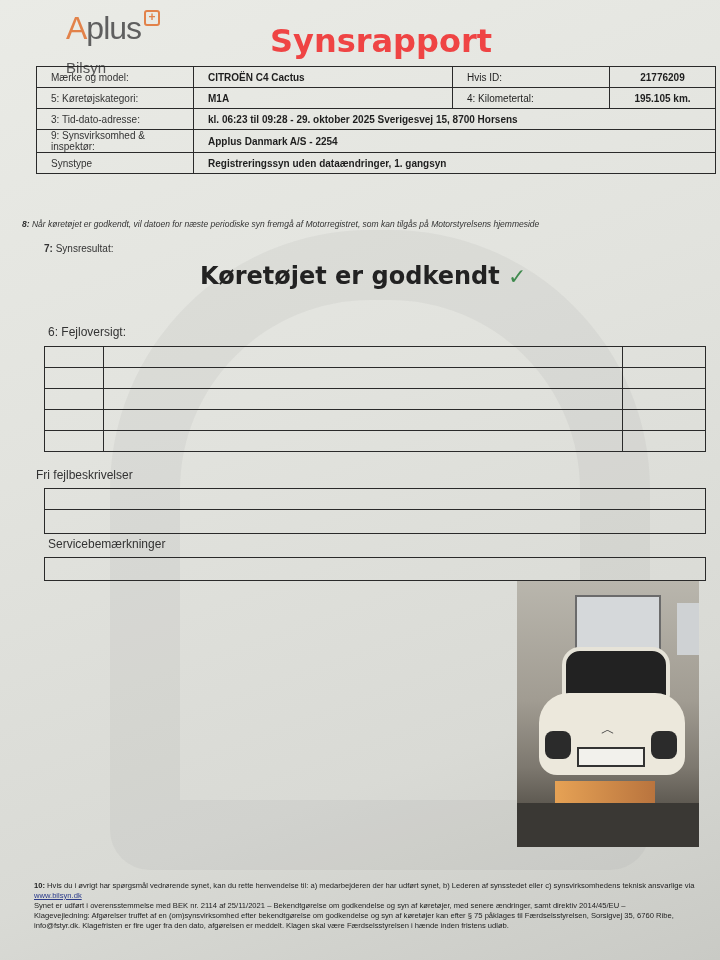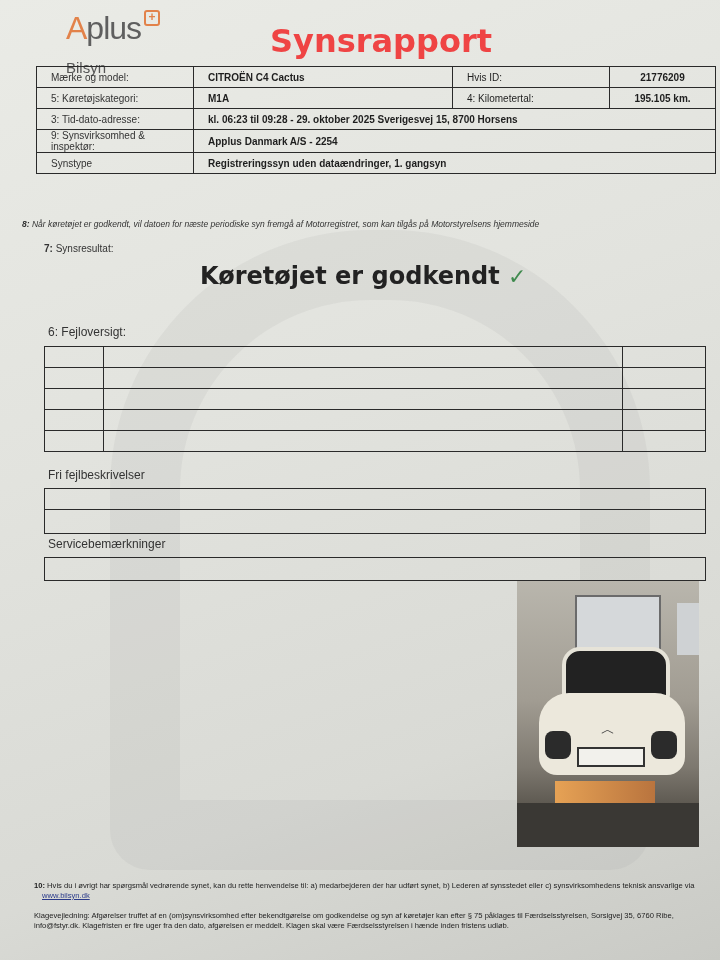--- a/index.html
+++ b/index.html
@@ -52,21 +52,21 @@
   .photo .car-top { position:absolute; left:45px; top:66px; width:100px; height:46px; background:#222; border-radius:18px 18px 6px 6px; border:4px solid #e6e3d8; }
   .photo .car-body { position:absolute; left:22px; top:112px; width:146px; height:82px; background:#ece8dc; border-radius:30px 30px 18px 18px; }
   .photo .lamp-l, .photo .lamp-r { position:absolute; top:150px; width:26px; height:28px; background:#2b2b2b; border-radius:8px; }
   .photo .lamp-l { left:28px; } .photo .lamp-r { left:134px; }
   .photo .plate { position:absolute; left:60px; top:166px; width:64px; height:16px; background:#f2f1ec; border:2px solid #333; }
   .photo .chev { position:absolute; left:84px; top:140px; color:#444; font-size:14px; }
   .photo .pit { position:absolute; left:38px; top:200px; width:100px; height:22px; background:linear-gradient(90deg,#e6a255,#b9743e); }
   .photo .floor { position:absolute; left:0; top:222px; width:182px; height:44px; background:#3a3834; }
 
   .footer { position:absolute; left:34px; top:881px; width:680px; font-size:7.6px; line-height:10px; color:#222; }
-  .footer .link { color:#2a3a8a; text-decoration:underline;margin-left:8px; }
+  .footer .link { color:#2a3a8a; text-decoration:underline; }
 </style>
 </head>
 <body>
 
 <div class="watermark"></div>
 
 <div class="logo">
   <div class="logo-main"><span class="a">A</span><span>plus</span></div>
   <div class="logo-plus">+</div>
   <div class="logo-sub">Bilsyn</div>
@@ -133,21 +133,21 @@
         <td></td>
       </tr>
   <tr>
         <td></td>
         <td></td>
         <td></td>
       </tr>
 </tbody>
   </table>
 
-<div class="sec-label" style="left:48px; top:468px;">Fri fejlbeskrivelser</div>
+<div class="sec-label" style="left:36px; top:468px;">Fri fejlbeskrivelser</div>
 <div class="box" style="top:488px; height:22px;"></div>
 <div class="box" style="top:509px; height:25px;"></div>
 
 <div class="sec-label" style="left:48px; top:537px;">Servicebemærkninger</div>
 <div class="box" style="top:557px; height:24px;"></div>
 
 <div class="photo" title="Photo of white Citroën C4 Cactus on inspection lane">
   <div class="bg"></div>
   <div class="door"></div>
   <div class="door2"></div>
@@ -156,15 +156,15 @@
   <div class="lamp-l"></div>
   <div class="lamp-r"></div>
   <div class="chev">︿</div>
   <div class="plate"></div>
   <div class="pit"></div>
   <div class="floor"></div>
 </div>
 
 <div class="footer">
   <b>10:</b><span> Hvis du i øvrigt har spørgsmål vedrørende synet, kan du rette henvendelse til: a) medarbejderen der har udført synet, b) Lederen af synsstedet eller c) synsvirksomhedens teknisk ansvarlige via </span><span class="link">www.bilsyn.dk</span><br>
-  <br>
+  <span>Synet er udført i overensstemmelse med BEK nr. 2114 af 25/11/2021 – Bekendtgørelse om godkendelse og syn af køretøjer, med senere ændringer, samt direktiv 2014/45/EU –</span><br>
   <span>Klagevejledning: Afgørelser truffet af en (om)synsvirksomhed efter bekendtgørelse om godkendelse og syn af køretøjer kan efter § 75 påklages til Færdselsstyrelsen, Sorsigvej 35, 6760 Ribe, info@fstyr.dk. Klagefristen er fire uger fra den dato, afgørelsen er meddelt. Klagen skal være Færdselsstyrelsen i hænde inden fristens udløb.</span>
 </div>
 
 </body></html>

